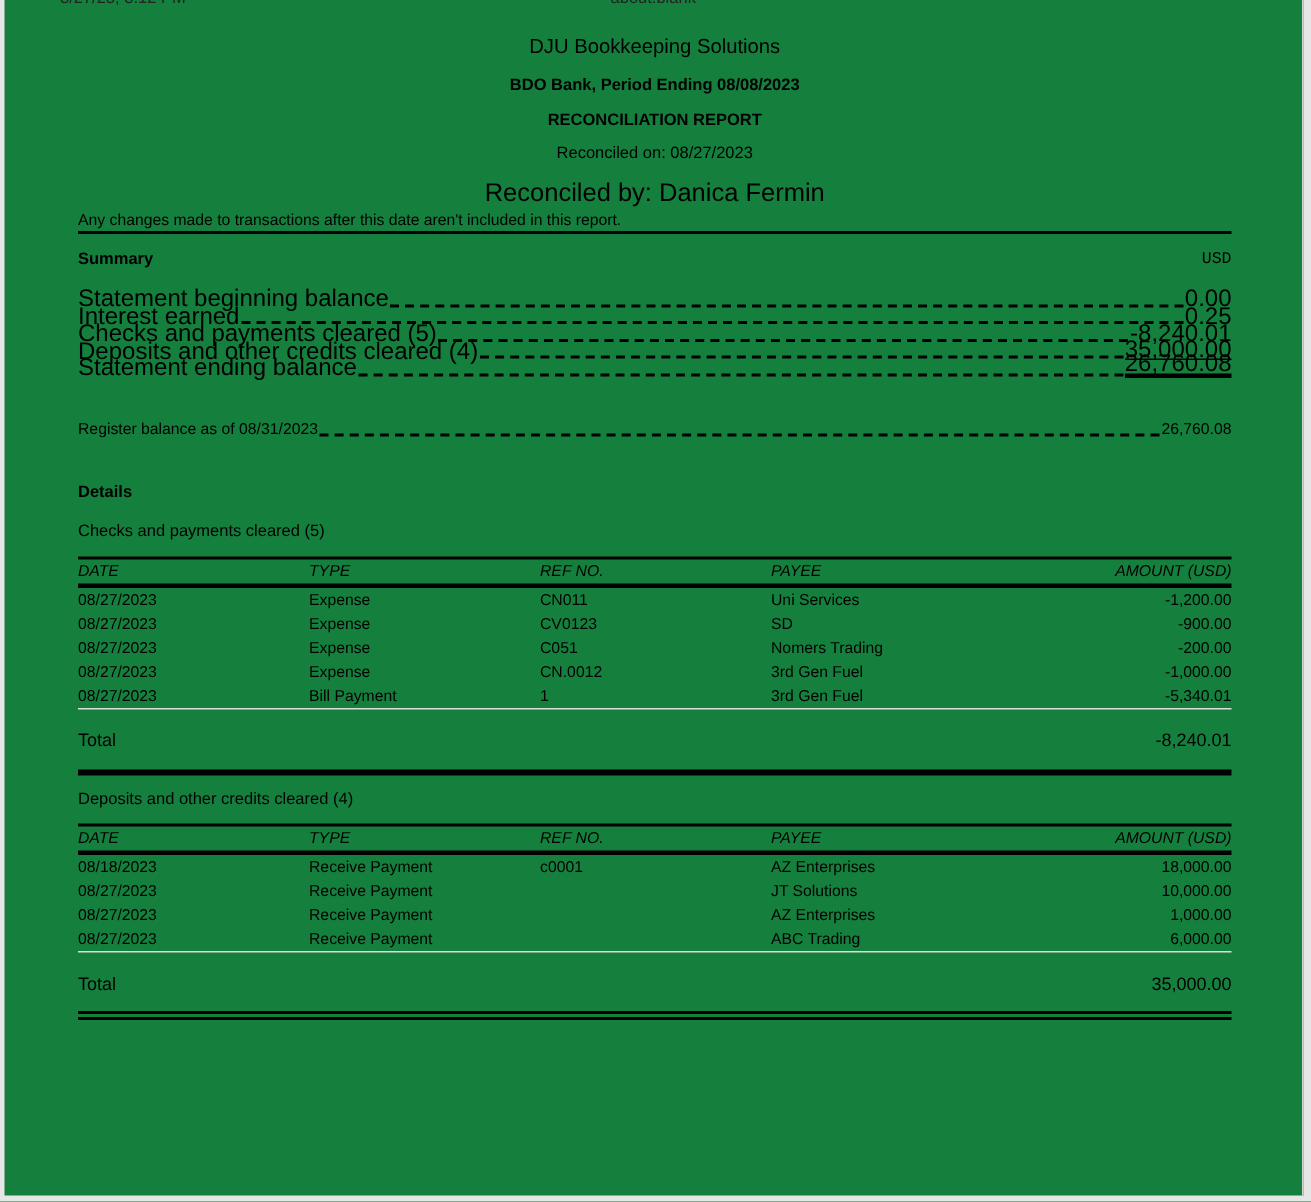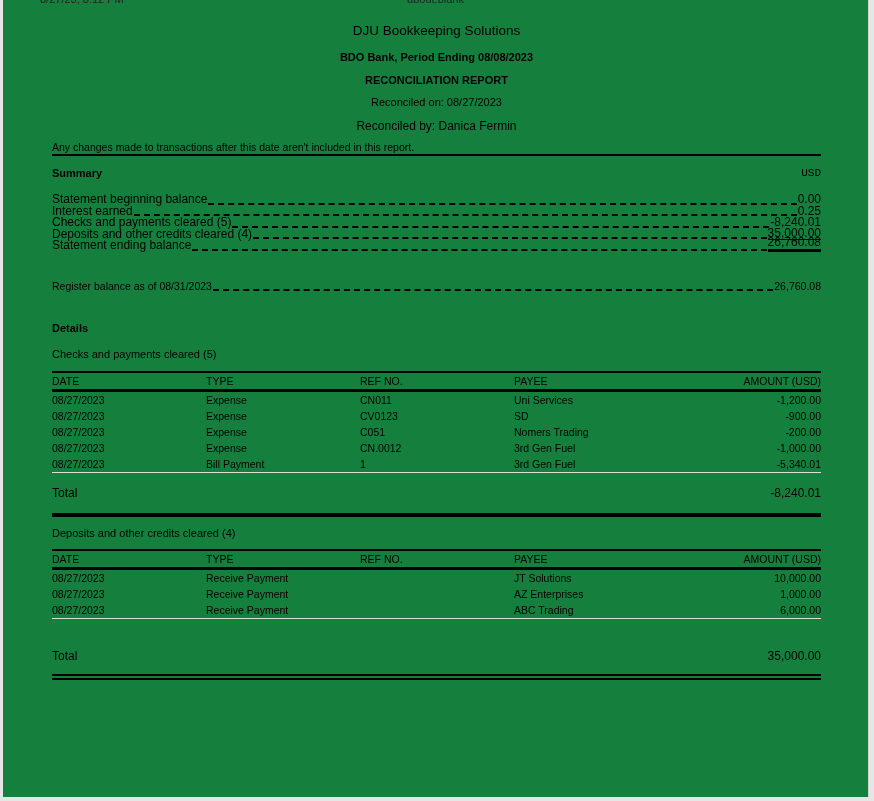--- a/index.html
+++ b/index.html
@@ -20,48 +20,48 @@
       font-size: 11px; color: #222;
     }
     .print-header .left { position: absolute; left: 37px; }
     .print-header .center { position: absolute; left: 0; width: 100%; text-align: center; }
     .content { position: absolute; left: 49px; width: 769px; top: 0; }
     .title-line { position: absolute; left: 0; width: 100%; text-align: center; }
     .company { top: 23px; font-size: 13.5px; }
     .bank { top: 51px; font-size: 11px; font-weight: bold; }
     .rtitle { top: 74px; font-size: 11px; font-weight: bold; }
     .recon-on { top: 96px; font-size: 11px; }
-    .recon-by { top: 119px; font-size: 12px; }
+    .recon-by { top: 119px; font-size: 17px; }
     .disclaimer {
       position: absolute; top: 141px; left: 0; width: 100%;
       font-size: 10.5px; border-bottom: 2px solid #000; padding-bottom: 1px;
     }
     .summary-head {
       position: absolute; top: 167px; left: 0; width: 100%; font-size: 11px;
     }
     .summary-head .lbl { font-weight: bold; }
     .summary-head .cur { position: absolute; right: 0; top: 0; font-family: Liberation Mono, monospace; }
-    .sumrows { position: absolute; top: 194px; left: 0; width: 100%; font-size: 12px; line-height: 11.6px; }
+    .sumrows { position: absolute; top: 194px; left: 0; width: 100%; font-size: 16px; line-height: 11.6px; }
     .sumrow { display: flex; align-items: flex-end; height: 11.6px; }
     .sumrow .dots {
       flex: 1; height: 0; border-bottom: 2px dashed #000; margin: 0 1px 1px 1px;
     }
     .sumrow .v { text-align: right; }
     .sumrow .v.ul { border-bottom: 1px solid #000; }
     .sumrow .v.dul { border-bottom: 3px solid #000; }
     .register { position: absolute; top: 280px; left: 0; width: 100%; font-size: 10.5px; }
     .details-h { position: absolute; top: 322px; left: 0; font-size: 11px; font-weight: bold; }
     .sec-label { position: absolute; left: 0; font-size: 11px; }
     table.tx {
       position: absolute; left: 0; width: 769px; border-collapse: collapse;
       font-size: 10.5px;
     }
     table.tx th {
       font-weight: normal; text-align: left; height: 16px; padding: 0;
-      border-top: 2px solid #000; border-bottom: 3px solid #000;
+      border-top: 2px solid #000; border-bottom: 3px solid #000; font-style: italic;
     }
     table.tx td { padding: 0; height: 16px; }
     table.tx .c1 { width: 154px; }
     table.tx .c2 { width: 154px; }
     table.tx .c3 { width: 154px; }
     table.tx .c4 { width: 154px; }
     table.tx .amt { text-align: right; }
     table.tx tbody tr:last-child td { border-bottom: 1px solid #ddd; }
     .total {
       position: absolute; left: 0; width: 100%; font-size: 12px;
@@ -189,20 +189,27 @@
         <tr>
           <th class="c1">DATE</th>
           <th class="c2">TYPE</th>
           <th class="c3">REF NO.</th>
           <th class="c4">PAYEE</th>
           <th class="amt">AMOUNT (USD)</th>
         </tr>
       </thead>
       <tbody>
         <tr>
+          <td>08/18/2023</td>
+          <td>Receive Payment</td>
+          <td>c0001</td>
+          <td>AZ Enterprises</td>
+          <td class="amt">18,000.00</td>
+        </tr>
+        <tr>
           <td>08/27/2023</td>
           <td>Receive Payment</td>
           <td></td>
           <td>JT Solutions</td>
           <td class="amt">10,000.00</td>
         </tr>
         <tr>
           <td>08/27/2023</td>
           <td>Receive Payment</td>
           <td></td>

